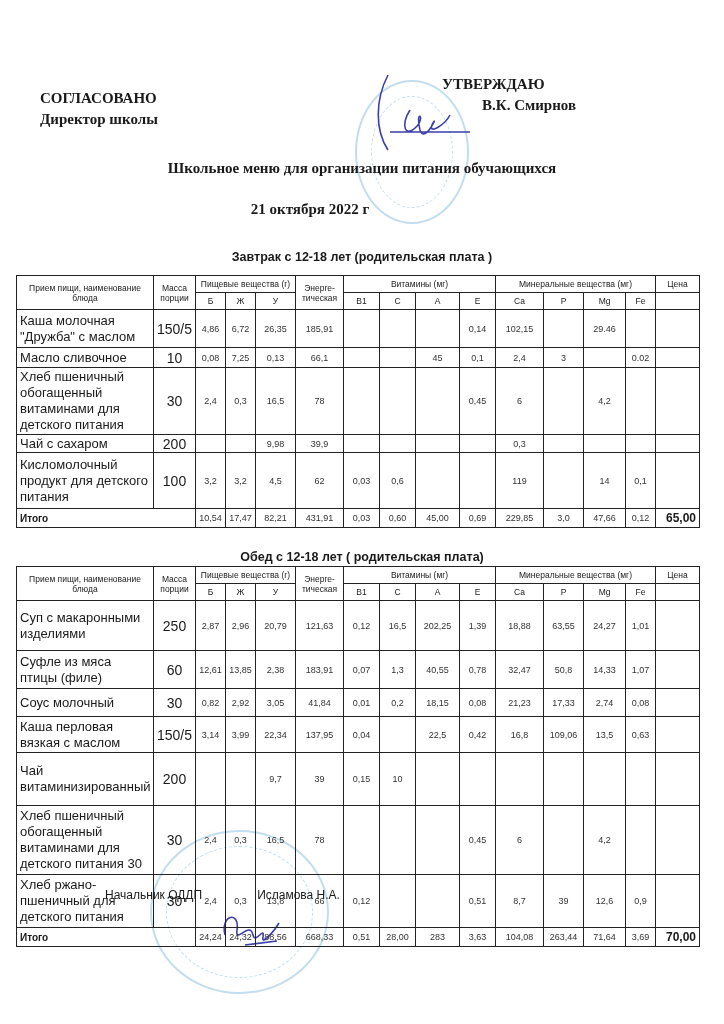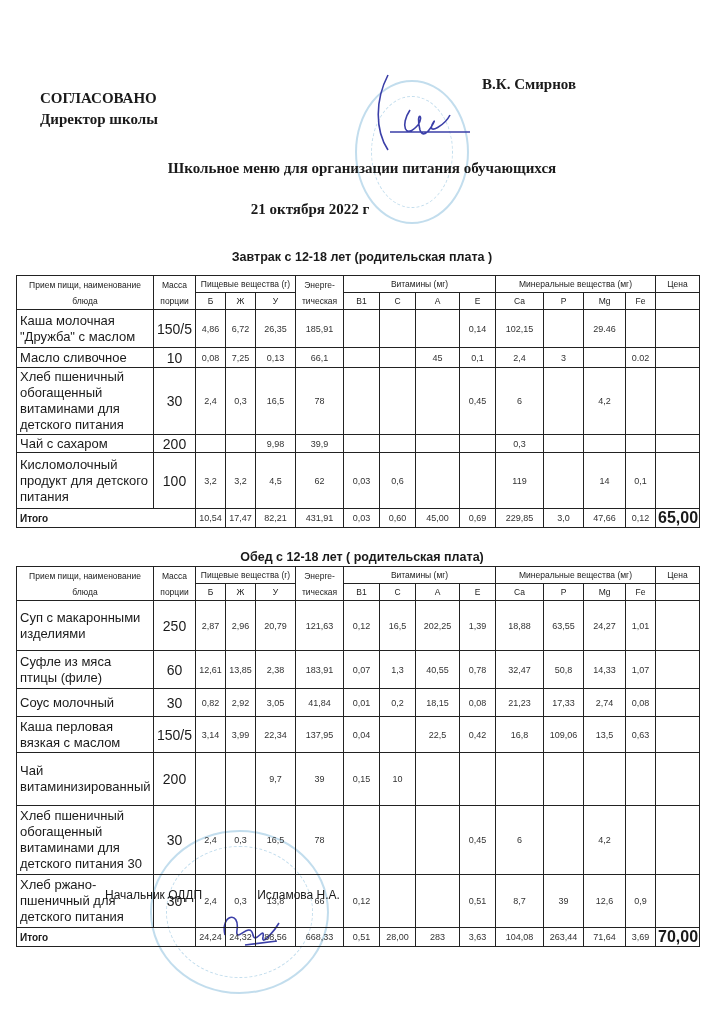--- a/index.html
+++ b/index.html
@@ -8,26 +8,26 @@
   .abs { position:absolute; }
   #left-approval { left:40px; top:88px; font-size:15px; font-weight:bold; line-height:21px; }
   #right-approval { left:362px; top:74px; font-size:15px; font-weight:bold; line-height:21px; width:300px; }
   #right-approval .l1 { padding-left:80px; }
   #right-approval .l3 { padding-left:120px; }
   #doc-title { left:0; width:724px; top:160px; text-align:center; font-size:15px; font-weight:bold; }
   #doc-date { left:0; width:620px; top:201px; text-align:center; font-size:15px; font-weight:bold; }
   .sec-title { position:absolute; left:0; width:724px; text-align:center; font-size:12.5px; font-weight:bold; }
   table.menu { position:absolute; border-collapse:collapse; table-layout:fixed; left:16px; width:668px; }
   table.menu td, table.menu th { border:1.2px solid #222; padding:0 2px; font-weight:normal; text-align:center; vertical-align:middle; overflow:hidden; }
-  table.menu th { font-size:8.5px; line-height:16px; color:#222; }
+  table.menu th { font-size:8.5px; line-height:10px; color:#222; }
   table.menu td.name { text-align:left; font-size:13px; line-height:16px; padding-left:3px; }
   table.menu td.mass { font-size:14px; }
   table.menu td.num { font-size:9px; color:#333; }
   table.menu td.total-label { text-align:left; font-size:10px; font-weight:bold; padding-left:3px; }
-  table.menu td.price { font-size:16px; font-weight:bold; text-align:right; padding-right:3px; }
+  table.menu td.price { font-size:12px; font-weight:bold; text-align:right; padding-right:3px; }
   #footer-sign { left:105px; top:888px; font-size:12px; }
   #footer-sign span.gap { display:inline-block; width:55px; }
   .stamp { position:absolute; border-radius:50%; border:2px solid rgba(120,180,215,0.45); }
   .stamp::after { content:""; position:absolute; left:14px; top:14px; right:14px; bottom:14px; border-radius:50%; border:1.5px dashed rgba(120,180,215,0.45); }
   .sig { position:absolute; pointer-events:none; }
 </style>
 </head>
 <body>
 
 <div class="stamp" style="left:355px; top:80px; width:110px; height:140px;"></div>
@@ -38,20 +38,21 @@
 <svg class="sig" style="left:215px; top:905px;" width="70" height="50">
   <path d="M10 30 C 5 10, 25 5, 22 25 C 20 40, 35 15, 38 30 C 40 40, 50 20, 48 32 C 46 42, 60 25, 64 18 M 30 40 L 62 36" stroke="#3b3fa8" stroke-width="1.6" fill="none"></path>
 </svg>
 
 <div id="left-approval" class="abs serif">
   <div>СОГЛАСОВАНО</div>
   <div>Директор школы</div>
 </div>
 
 <div id="right-approval" class="abs serif">
+  <div class="l1">УТВЕРЖДАЮ</div>
   <div class="l3">В.К. Смирнов</div>
 </div>
 
 <div id="doc-title" class="abs serif">Школьное меню для организации питания обучающихся</div>
 <div id="doc-date" class="abs serif">21 октября 2022 г</div>
 
 <div class="sec-title" style="top:250px;">Завтрак с 12-18 лет (родительская плата )</div>
 <table class="menu" id="breakfast-table" style="top:275px;">
     <colgroup>
       <col style="width:137px">

